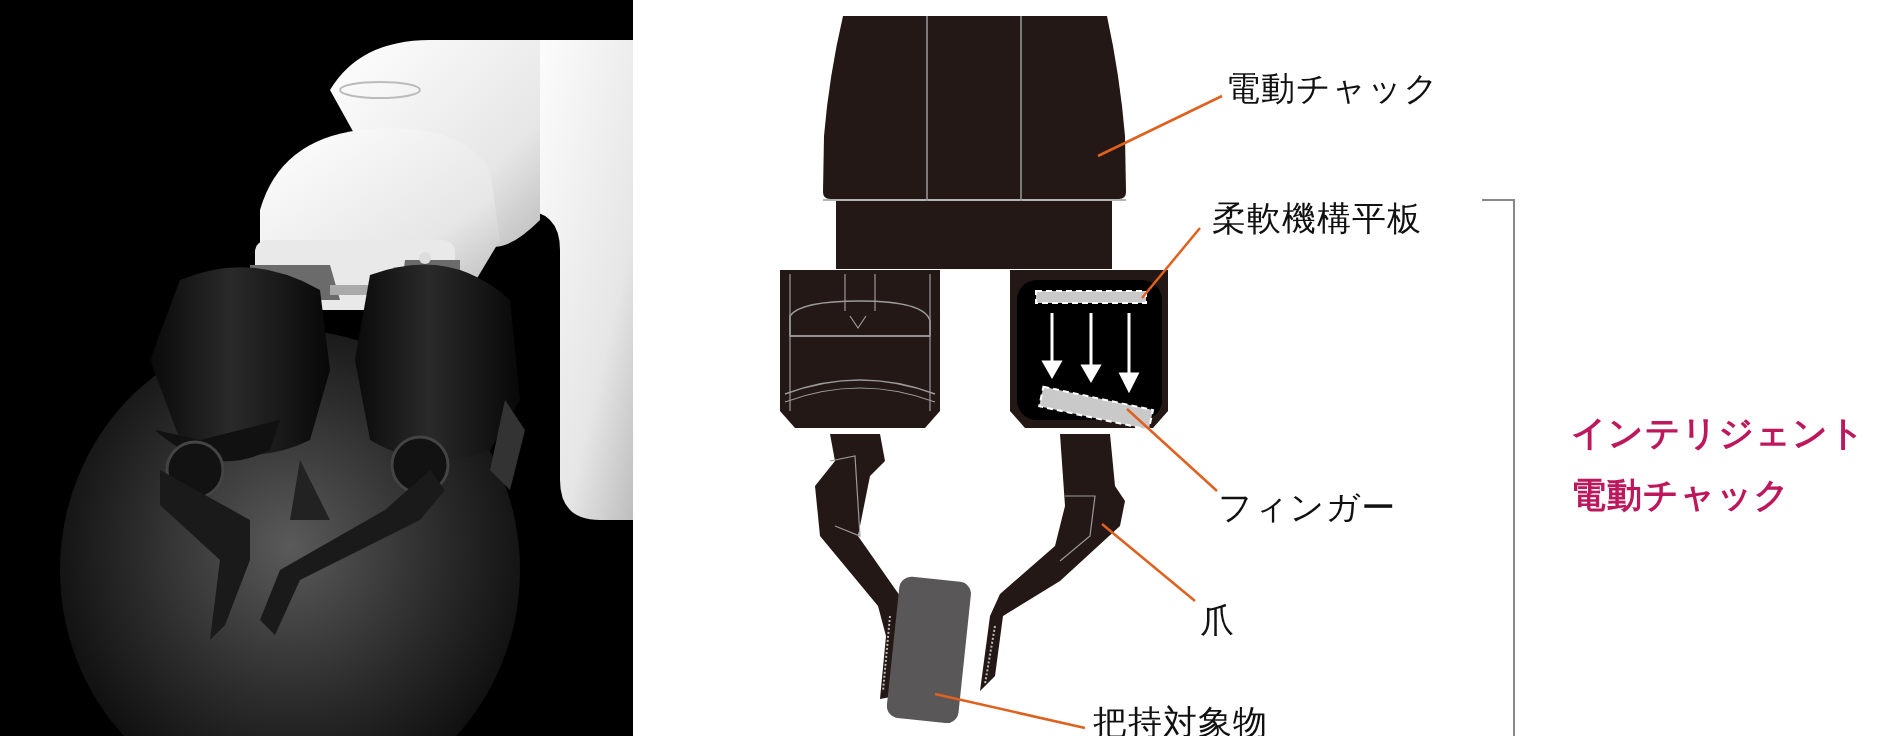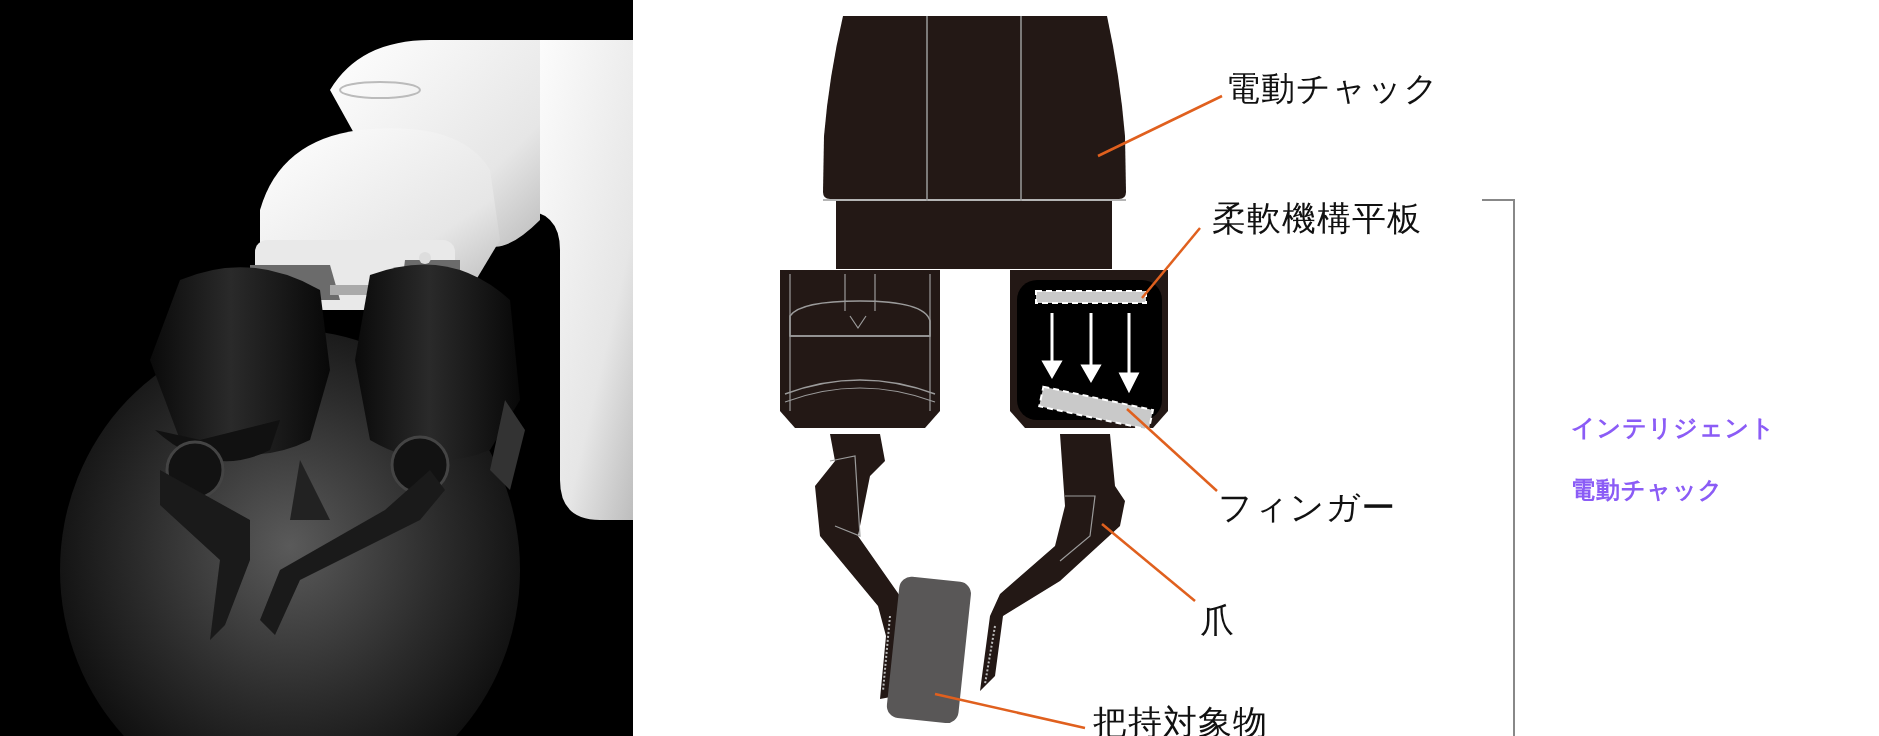--- a/index.html
+++ b/index.html
@@ -14,21 +14,21 @@
     overflow: hidden;
   }
   .photo-panel svg { position: absolute; left: 0; top: 0; }
   .diagram { position: absolute; left: 633px; top: 16px; width: 1440px; height: 736px; }
   .diagram svg { position: absolute; left: 0; top: 0; }
   .label {
     position: absolute; color: #111; font-size: 34px; white-space: nowrap;
     line-height: 1; letter-spacing: 1px;
   }
   .label-bold {
-    position: absolute; color: #8b5cf6; font-size: 24px; font-weight: bold; white-space: nowrap;
+    position: absolute; color: #be185d; font-size: 35px; font-weight: bold; white-space: nowrap;
     line-height: 1; letter-spacing: 1px;
   }
 </style>
 </head>
 <body>
 
 <div class="photo-panel">
   <svg width="633" height="736" viewBox="0 0 633 736">
     <defs>
       <radialGradient id="spot" cx="50%" cy="45%" r="55%">

